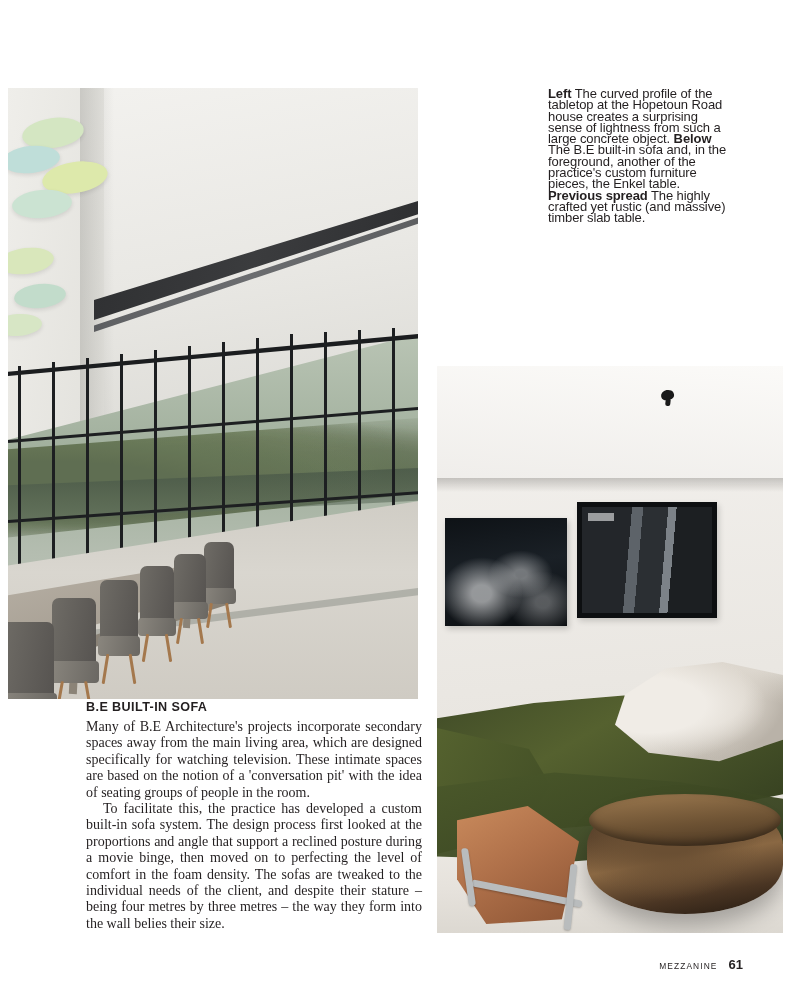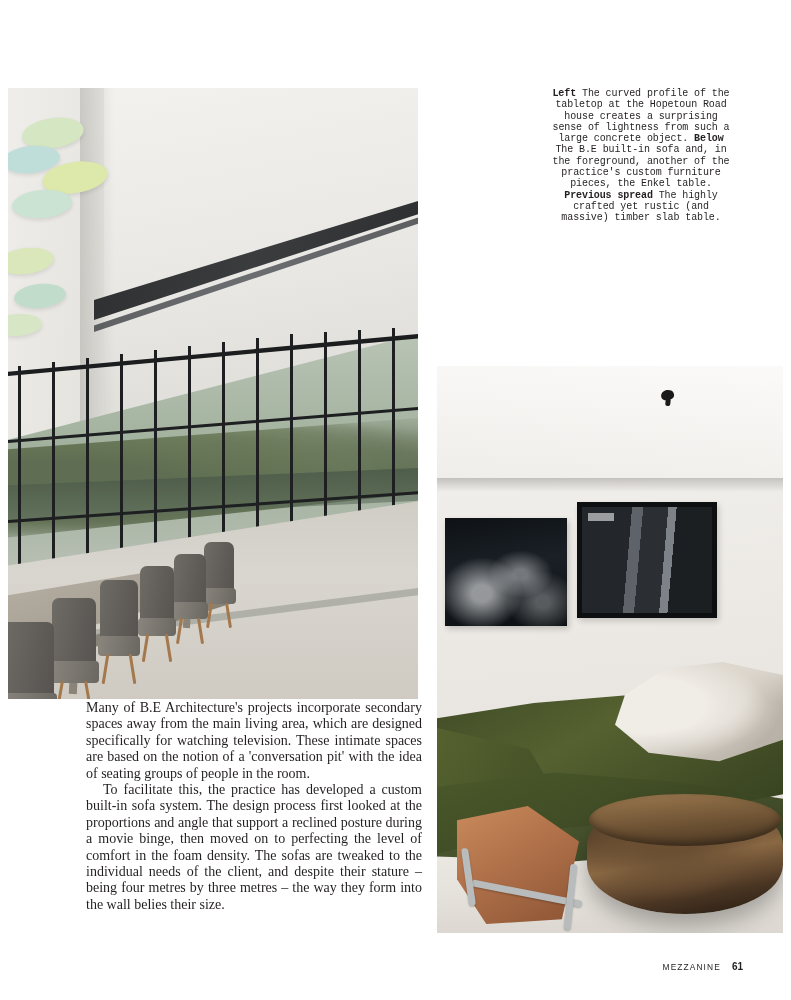--- a/index.html
+++ b/index.html
@@ -20,24 +20,24 @@
     position: absolute;
     inset: 0;
   }
 
   
   .caption {
     position: absolute;
     left: 548px;
     top: 88px;
     width: 186px;
-    font-family: Liberation Mono, monospace;
-    font-size: 10px;
+    font-family: Liberation Sans, sans-serif;
+    font-size: 13px;
     line-height: 11.3px;
-    text-align: center;
+    text-align: left;
     color: #231f20;
     letter-spacing: -0.1px;
   }
   .caption b { font-weight: bold; }
 
   
   .photo-dining {
     position: absolute;
     left: 8px;
     top: 88px;
@@ -382,21 +382,21 @@
     align-items: baseline;
     gap: 11px;
     font-family: "Liberation Sans", sans-serif;
   }
   .footer .mag {
     font-size: 8.4px;
     letter-spacing: 1.1px;
     color: #231f20;
   }
   .footer .pg {
-    font-size: 10px;
+    font-size: 13px;
     font-weight: bold;
     color: #231f20;
   }
 </style>
 </head>
 <body>
 
 <div class="page">
 
   <div class="caption">
@@ -520,20 +520,21 @@
 
     <div class="lo-chair">
       <div class="hide"></div>
       <div class="tube" style="left:28px; top:84px; width:112px; height:7px; transform:rotate(11deg);"></div>
       <div class="tube" style="left:124px; top:58px; width:7px; height:66px; transform:rotate(6deg);"></div>
       <div class="tube" style="left:22px; top:42px; width:7px; height:58px; transform:rotate(-8deg);"></div>
     </div>
   </figure>
 
   <section class="article">
+    <h2>B.E BUILT-IN SOFA</h2>
     <p>Many of B.E Architecture's projects incorporate secondary spaces away from the main living area, which are designed specifically for watching television. These intimate spaces are based on the notion of a 'conversation pit' with the idea of seating groups of people in the room.</p>
     <p class="indent">To facilitate this, the practice has developed a custom built-in sofa system. The design process first looked at the proportions and angle that support a reclined posture during a movie binge, then moved on to perfecting the level of comfort in the foam density. The sofas are tweaked to the individual needs of the client, and despite their stature – being four metres by three metres – the way they form into the wall belies their size.</p>
   </section>
 
   <div class="footer">
     <span class="mag">MEZZANINE</span>
     <span class="pg">61</span>
   </div>
 
 </div>

